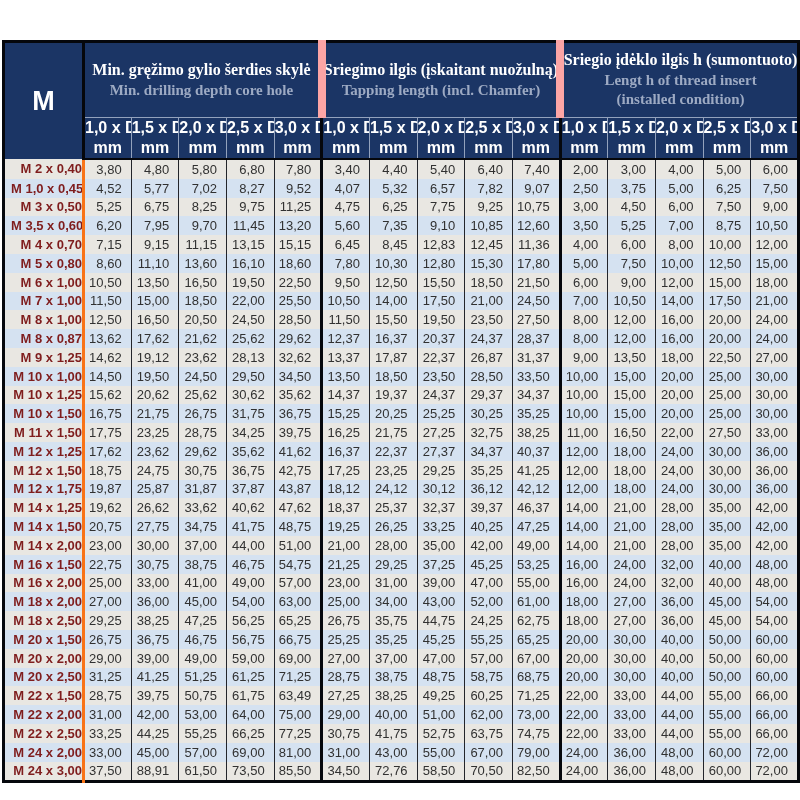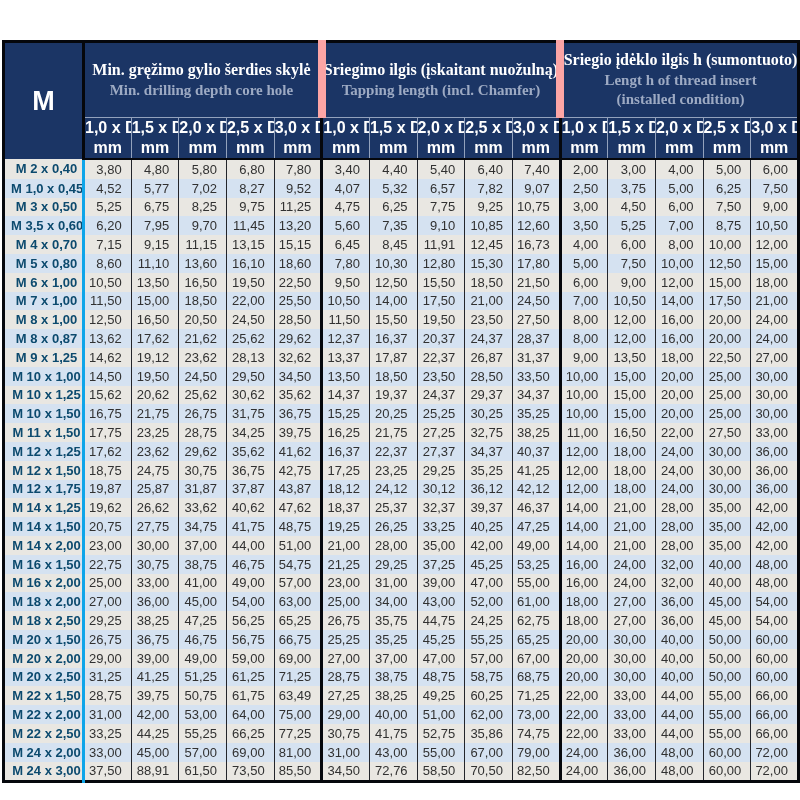--- a/index.html
+++ b/index.html
@@ -20,23 +20,23 @@
   .gt-en { color:#9daac3; font-family:"Liberation Serif", serif;
            font-weight:bold; font-size:15px; white-space:normal; text-align:center;
            padding:0 10px; }
   .sub { color:#ffffff; font-weight:bold; font-size:16px; height:36px;
          text-align:center; line-height:1.25; vertical-align:middle;
          border-right:1px solid #93a2bd; border-bottom:2px solid #05070c; }
   .sub.gsep { border-right:3px solid #05070c; }
   .sub.lastcol { border-right:none; }
   tbody td { height:18.8px; font-size:13px; color:#313131; text-align:right;
              padding-right:9px; border-right:1px solid #23252b; }
-  tbody td.label { text-align:center; padding-left:6px; padding-right:0;
-                   font-weight:bold; color:#0c4a6e;
-                   border-right:3px solid #0ea5e9; }
+  tbody td.label { text-align:right; padding-left:6px; padding-right:0;
+                   font-weight:bold; color:#7f1d1d;
+                   border-right:3px solid #f97316; }
   tbody td.gsep { border-right:3px solid #05070c; }
   tbody td.lastcol { border-right:none; }
   tbody tr:nth-child(odd)  { background:#e9e7e2; }
   tbody tr:nth-child(even) { background:#d5e2f1; }
 </style>
 </head>
 <body>
 
 <div class="wrap">
   <table>
@@ -207,23 +207,23 @@
         </tr>
         <tr>
           <td class="label">M 4 x 0,70</td>
           <td class="num">7,15</td>
           <td class="num">9,15</td>
           <td class="num">11,15</td>
           <td class="num">13,15</td>
           <td class="num gsep">15,15</td>
           <td class="num">6,45</td>
           <td class="num">8,45</td>
-          <td class="num">11,91</td>
+          <td class="num">12,83</td>
           <td class="num">12,45</td>
-          <td class="num gsep">16,73</td>
+          <td class="num gsep">11,36</td>
           <td class="num">4,00</td>
           <td class="num">6,00</td>
           <td class="num">8,00</td>
           <td class="num">10,00</td>
           <td class="num lastcol">12,00</td>
         </tr>
         <tr>
           <td class="label">M 5 x 0,80</td>
           <td class="num">8,60</td>
           <td class="num">11,10</td>
@@ -676,21 +676,21 @@
         <tr>
           <td class="label">M 22 x 2,50</td>
           <td class="num">33,25</td>
           <td class="num">44,25</td>
           <td class="num">55,25</td>
           <td class="num">66,25</td>
           <td class="num gsep">77,25</td>
           <td class="num">30,75</td>
           <td class="num">41,75</td>
           <td class="num">52,75</td>
-          <td class="num">35,86</td>
+          <td class="num">63,75</td>
           <td class="num gsep">74,75</td>
           <td class="num">22,00</td>
           <td class="num">33,00</td>
           <td class="num">44,00</td>
           <td class="num">55,00</td>
           <td class="num lastcol">66,00</td>
         </tr>
         <tr>
           <td class="label">M 24 x 2,00</td>
           <td class="num">33,00</td>

